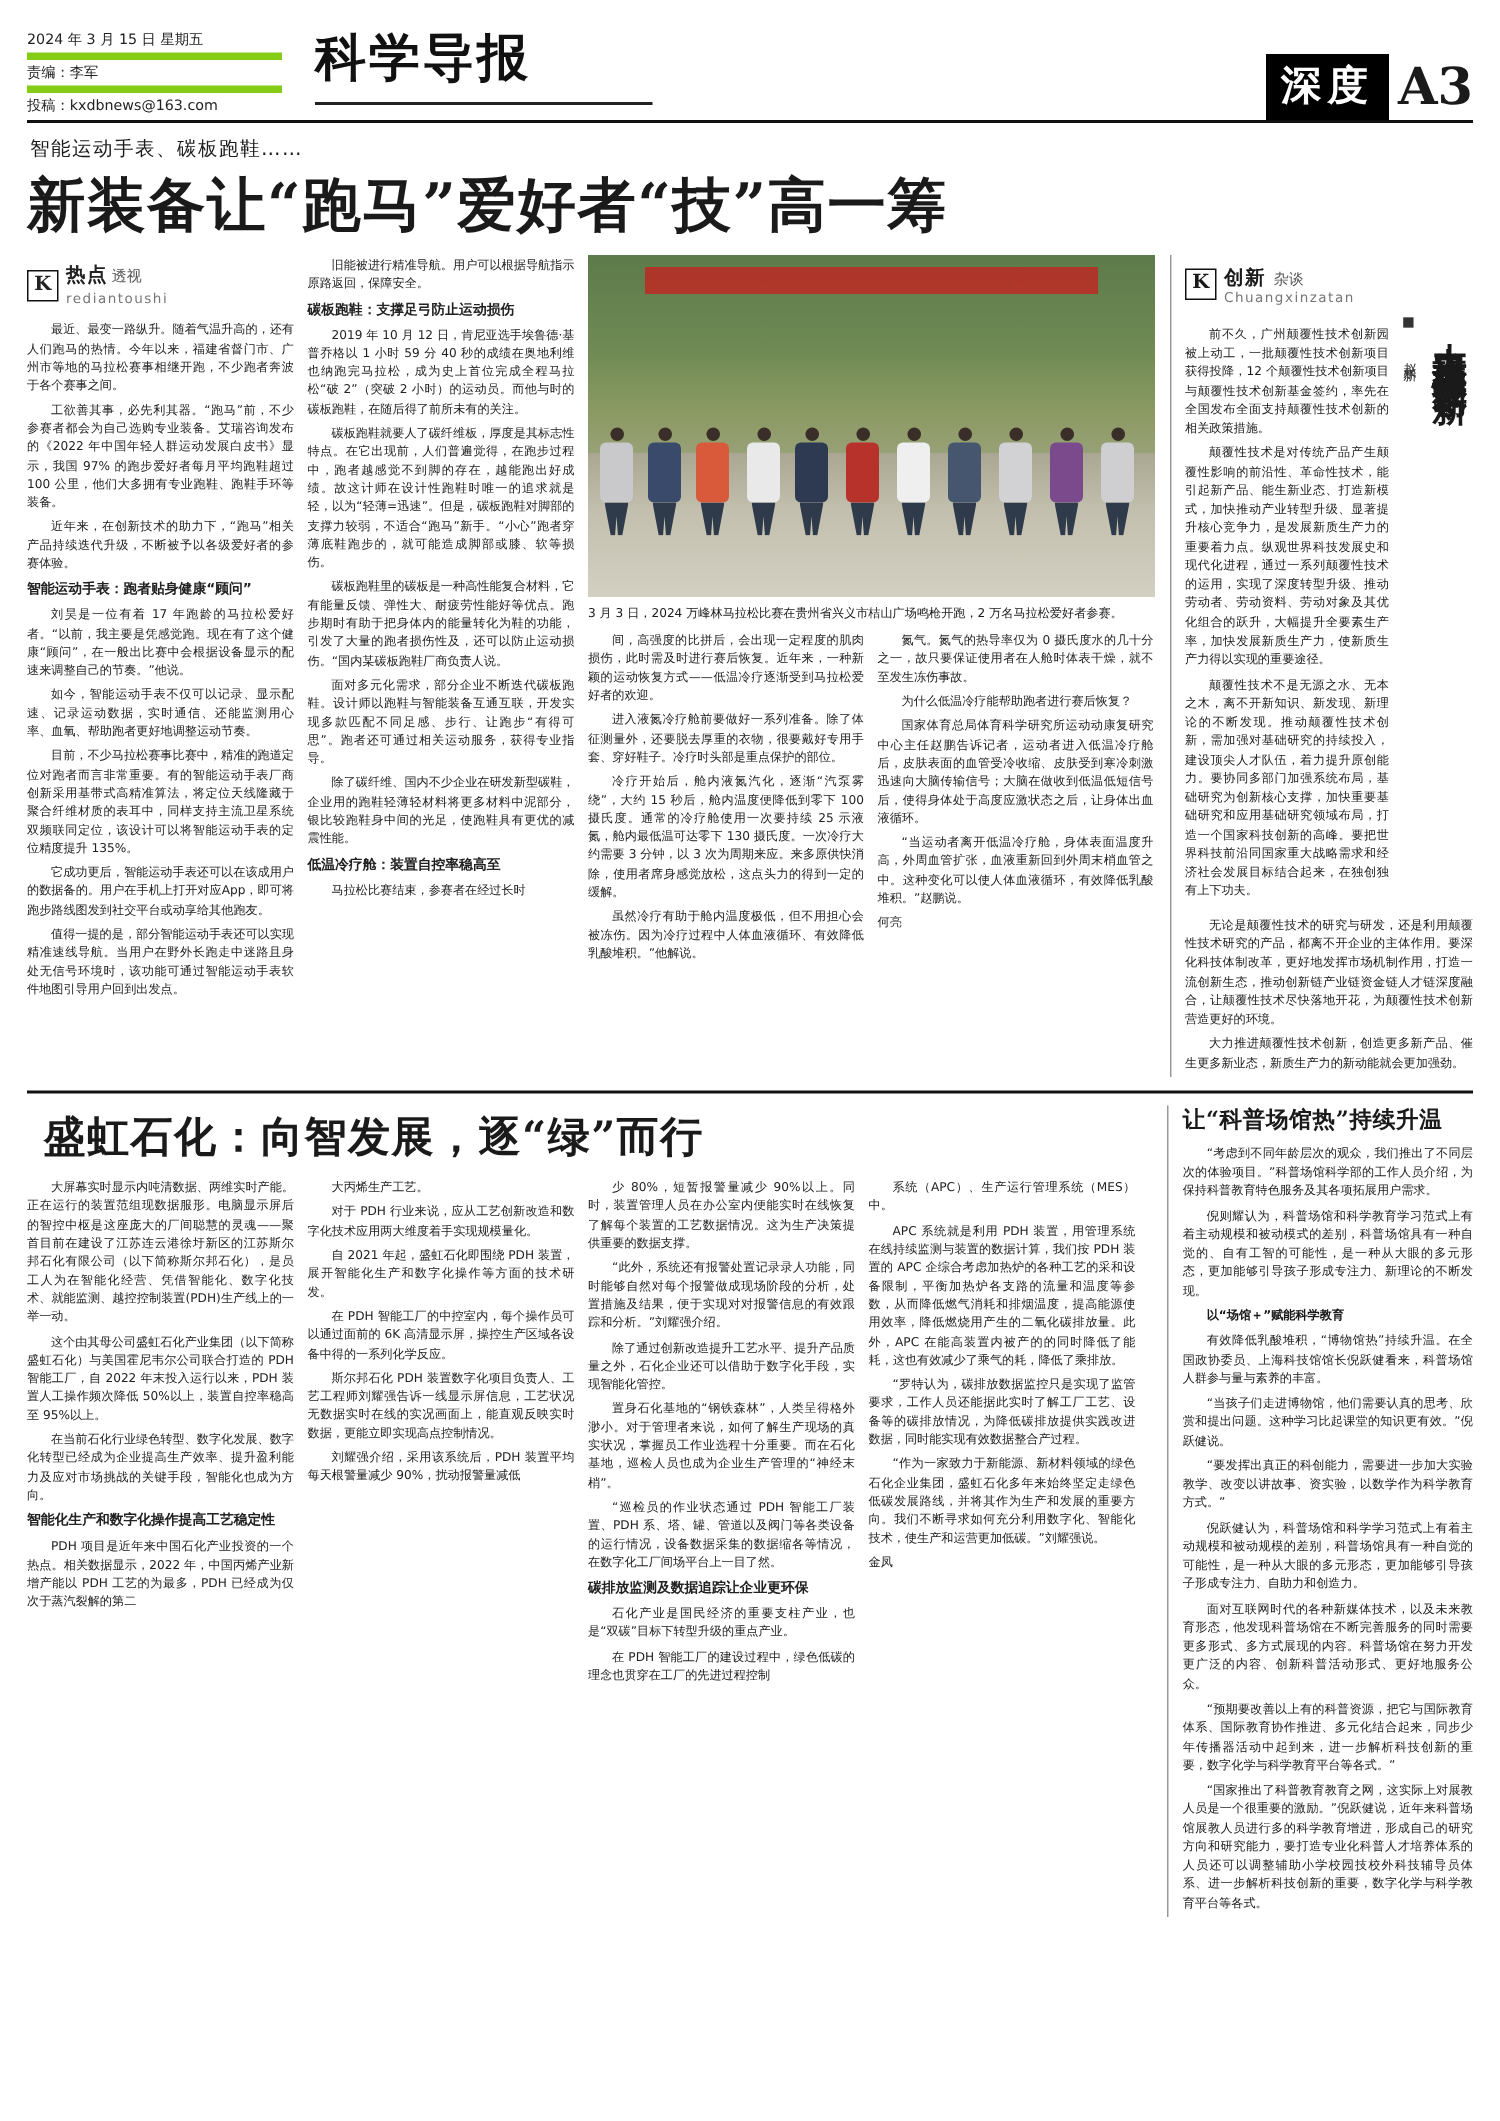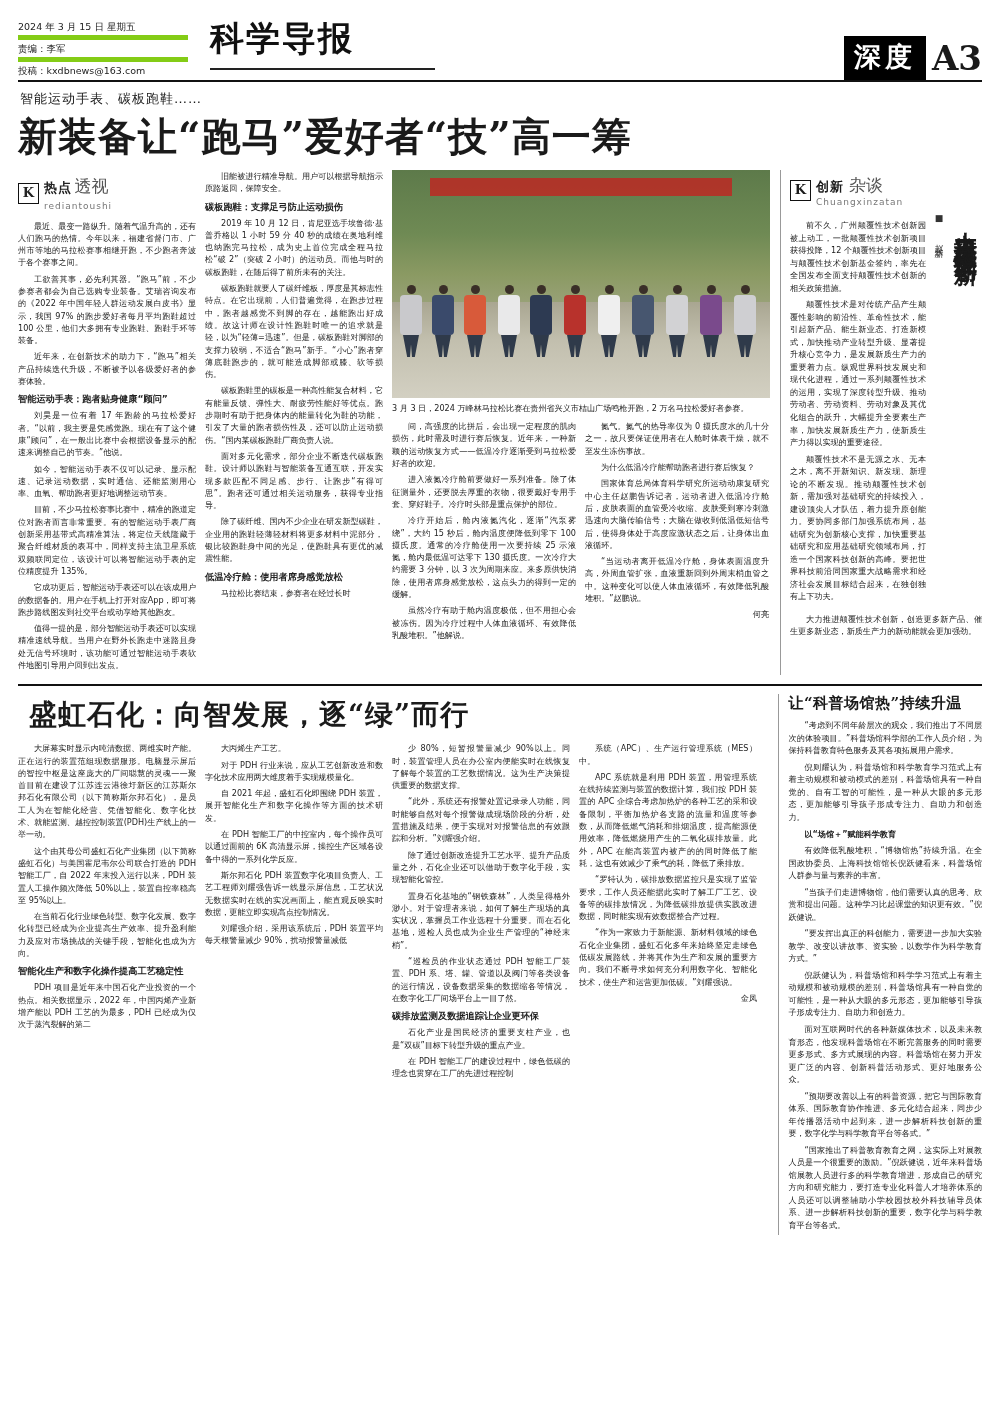--- a/index.html
+++ b/index.html
@@ -44,28 +44,28 @@
   .lead-main{width:760px;}
   .lead-side{width:196px;border-left:1px solid #999;padding-left:9px;}
 
   .colhead{display:flex;align-items:center;gap:5px;margin:4px 0 6px 0;}
   .kmark{
     width:19px;height:19px;border:1.6px solid #111;display:inline-block;
     font-family:"DejaVu Serif",serif;font-weight:bold;font-size:13px;
     text-align:center;line-height:18px;
   }
   .colhead .t1{font-size:13px;font-weight:bold;letter-spacing:1px;}
-  .colhead .t2{font-size:17px;color:#555;}
+  .colhead .t2{font-size:10px;color:#555;}
   .colhead .pin{font-size:9px;color:#777;letter-spacing:1px;}
 
   .cols{display:flex;gap:9px;}
   .col{font-size:8.1px;line-height:1.52;text-align:justify;color:#222;}
   .col p{margin:0 0 4px 0;text-indent:16px;}
   .col .sub{font-weight:bold;font-size:9.2px;text-indent:0;margin:5px 0 3px 0;}
-  .col .sig{text-align:right;text-indent:0;margin-top:3px;}
+  .col .sig{text-align:left;text-indent:0;margin-top:3px;}
 
   .photo{
     width:100%;height:228px;border:0;overflow:hidden;position:relative;
     background:linear-gradient(180deg,#5d7a4a 0%,#6f8a54 28%,#8b9a63 46%,#9aa27a 60%,#b9b59a 76%,#cfcab4 100%);
   }
   .photo .road{position:absolute;left:0;right:0;bottom:0;height:42%;
     background:linear-gradient(180deg,#a9a691 0%,#c2bfae 40%,#d3d0c2 100%);}
   .photo .crowd{position:absolute;left:0;right:0;bottom:18%;height:54%;}
   .runner{position:absolute;bottom:0;width:26px;}
   .runner .head{width:9px;height:9px;border-radius:50%;background:#3a2f28;margin:0 auto 1px auto;}
@@ -152,21 +152,21 @@
         </div>
 
         <div class="col" style="width:178px">
           <p>旧能被进行精准导航。用户可以根据导航指示原路返回，保障安全。</p>
           <p class="sub">碳板跑鞋：支撑足弓防止运动损伤</p>
           <p>2019 年 10 月 12 日，肯尼亚选手埃鲁德·基普乔格以 1 小时 59 分 40 秒的成绩在奥地利维也纳跑完马拉松，成为史上首位完成全程马拉松“破 2”（突破 2 小时）的运动员。而他与时的碳板跑鞋，在随后得了前所未有的关注。</p>
           <p>碳板跑鞋就要人了碳纤维板，厚度是其标志性特点。在它出现前，人们普遍觉得，在跑步过程中，跑者越感觉不到脚的存在，越能跑出好成绩。故这计师在设计性跑鞋时唯一的追求就是轻，以为“轻薄=迅速”。但是，碳板跑鞋对脚部的支撑力较弱，不适合“跑马”新手。“小心”跑者穿薄底鞋跑步的，就可能造成脚部或膝、软等损伤。</p>
           <p>碳板跑鞋里的碳板是一种高性能复合材料，它有能量反馈、弹性大、耐疲劳性能好等优点。跑步期时有助于把身体内的能量转化为鞋的功能，引发了大量的跑者损伤性及，还可以防止运动损伤。“国内某碳板跑鞋厂商负责人说。</p>
           <p>面对多元化需求，部分企业不断迭代碳板跑鞋。设计师以跑鞋与智能装备互通互联，开发实现多款匹配不同足感、步行、让跑步“有得可思”。跑者还可通过相关运动服务，获得专业指导。</p>
           <p>除了碳纤维、国内不少企业在研发新型碳鞋，企业用的跑鞋轻薄轻材料将更多材料中泥部分，银比较跑鞋身中间的光足，使跑鞋具有更优的减震性能。</p>
-          <p class="sub">低温冷疗舱：使用者席身感觉放松</p>
+          <p class="sub">低温冷疗舱：装置自控率稳高至</p>
           <p>马拉松比赛结束，参赛者在经过长时</p>
         </div>
 
         <div style="width:378px">
           <div class="photo">
             <div class="banner"></div>
             <div class="road"></div>
             <div class="crowd">
               <div class="runner" style="left:6px;">
                   <div class="head"></div>
@@ -258,20 +258,21 @@
       <div style="display:flex;flex-direction:row-reverse;align-items:flex-start;gap:6px;">
         <div class="vtitle">大力推进颠覆性技术创新</div>
         <div class="vbyline">■ 赵永新</div>
         <div class="side-body" style="flex:1">
           <p>前不久，广州颠覆性技术创新园被上动工，一批颠覆性技术创新项目获得投降，12 个颠覆性技术创新项目与颠覆性技术创新基金签约，率先在全国发布全面支持颠覆性技术创新的相关政策措施。</p>
           <p>颠覆性技术是对传统产品产生颠覆性影响的前沿性、革命性技术，能引起新产品、能生新业态、打造新模式，加快推动产业转型升级、显著提升核心竞争力，是发展新质生产力的重要着力点。纵观世界科技发展史和现代化进程，通过一系列颠覆性技术的运用，实现了深度转型升级、推动劳动者、劳动资料、劳动对象及其优化组合的跃升，大幅提升全要素生产率，加快发展新质生产力，使新质生产力得以实现的重要途径。</p>
           <p>颠覆性技术不是无源之水、无本之木，离不开新知识、新发现、新理论的不断发现。推动颠覆性技术创新，需加强对基础研究的持续投入，建设顶尖人才队伍，着力提升原创能力。要协同多部门加强系统布局，基础研究为创新核心支撑，加快重要基础研究和应用基础研究领域布局，打造一个国家科技创新的高峰。要把世界科技前沿同国家重大战略需求和经济社会发展目标结合起来，在独创独有上下功夫。</p>
         </div>
       </div>
       <div class="side-body">
+        <p>无论是颠覆性技术的研究与研发，还是利用颠覆性技术研究的产品，都离不开企业的主体作用。要深化科技体制改革，更好地发挥市场机制作用，打造一流创新生态，推动创新链产业链资金链人才链深度融合，让颠覆性技术尽快落地开花，为颠覆性技术创新营造更好的环境。</p>
         <p>大力推进颠覆性技术创新，创造更多新产品、催生更多新业态，新质生产力的新动能就会更加强劲。</p>
       </div>
     </div>
   </div>
 
   <div class="hr-thick"></div>
 
   <div class="mid-wrap">
     <div class="mid-main">
       <div class="h2">盛虹石化：向智发展，逐“绿”而行</div>
@@ -308,21 +309,21 @@
           <p>“作为一家致力于新能源、新材料领域的绿色石化企业集团，盛虹石化多年来始终坚定走绿色低碳发展路线，并将其作为生产和发展的重要方向。我们不断寻求如何充分利用数字化、智能化技术，使生产和运营更加低碳。”刘耀强说。</p>
           <p class="sig">金凤</p>
         </div>
       </div>
     </div>
 
     <div class="mid-side">
       <div class="h3">让“科普场馆热”持续升温</div>
       <div class="small">
         <p>“考虑到不同年龄层次的观众，我们推出了不同层次的体验项目。”科普场馆科学部的工作人员介绍，为保持科普教育特色服务及其各项拓展用户需求。</p>
-        <p>倪则耀认为，科普场馆和科学教育学习范式上有着主动规模和被动模式的差别，科普场馆具有一种自觉的、自有工智的可能性，是一种从大眼的多元形态，更加能够引导孩子形成专注力、自助力和创造力。</p>
+        <p>倪则耀认为，科普场馆和科学教育学习范式上有着主动规模和被动模式的差别，科普场馆具有一种自觉的、自有工智的可能性，是一种从大眼的多元形态，更加能够引导孩子形成专注力、新理论的不断发现。</p>
         <p class="nob" style="font-weight:bold">以“场馆＋”赋能科学教育</p>
         <p>有效降低乳酸堆积，“博物馆热”持续升温。在全国政协委员、上海科技馆馆长倪跃健看来，科普场馆人群参与量与素养的丰富。</p>
         <p>“当孩子们走进博物馆，他们需要认真的思考、欣赏和提出问题。这种学习比起课堂的知识更有效。”倪跃健说。</p>
         <p>“要发挥出真正的科创能力，需要进一步加大实验教学、改变以讲故事、资实验，以数学作为科学教育方式。”</p>
         <p>倪跃健认为，科普场馆和科学学习范式上有着主动规模和被动规模的差别，科普场馆具有一种自觉的可能性，是一种从大眼的多元形态，更加能够引导孩子形成专注力、自助力和创造力。</p>
         <p>面对互联网时代的各种新媒体技术，以及未来教育形态，他发现科普场馆在不断完善服务的同时需要更多形式、多方式展现的内容。科普场馆在努力开发更广泛的内容、创新科普活动形式、更好地服务公众。</p>
         <p>“预期要改善以上有的科普资源，把它与国际教育体系、国际教育协作推进、多元化结合起来，同步少年传播器活动中起到来，进一步解析科技创新的重要，数字化学与科学教育平台等各式。”</p>
         <p>“国家推出了科普教育教育之网，这实际上对展教人员是一个很重要的激励。”倪跃健说，近年来科普场馆展教人员进行多的科学教育增进，形成自己的研究方向和研究能力，要打造专业化科普人才培养体系的人员还可以调整辅助小学校园技校外科技辅导员体系、进一步解析科技创新的重要，数字化学与科学教育平台等各式。</p>
 
       </div>

